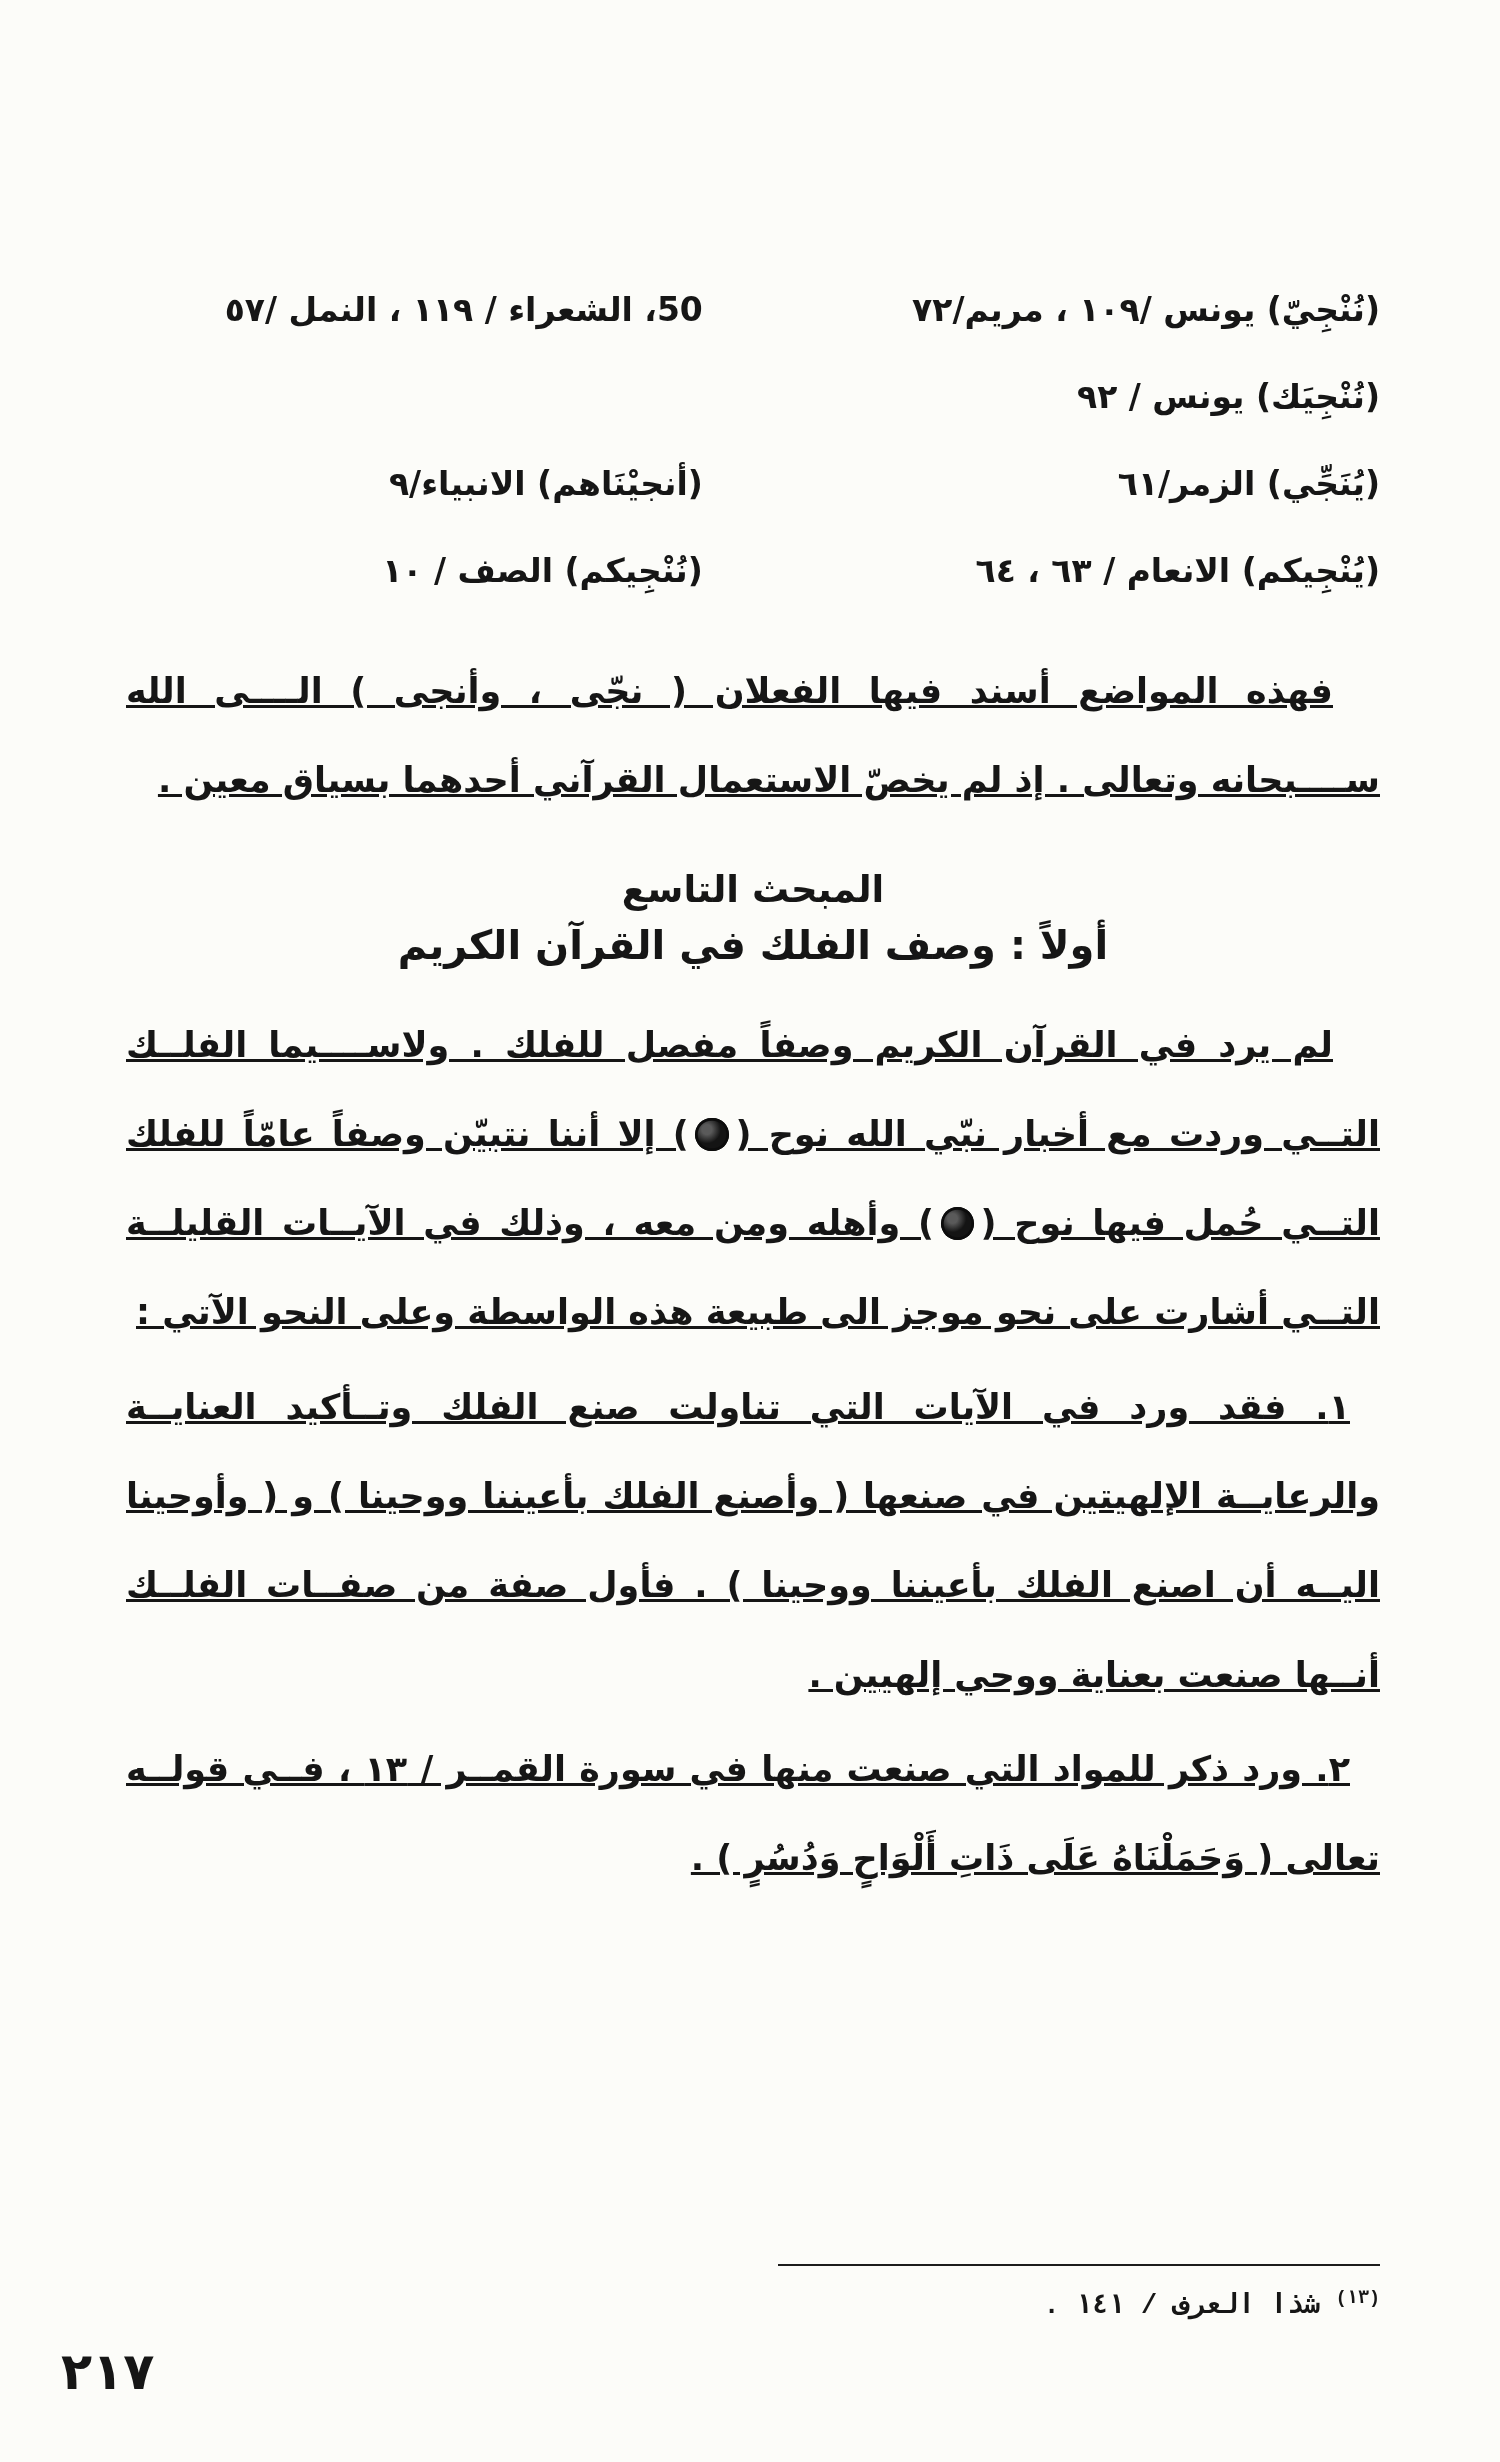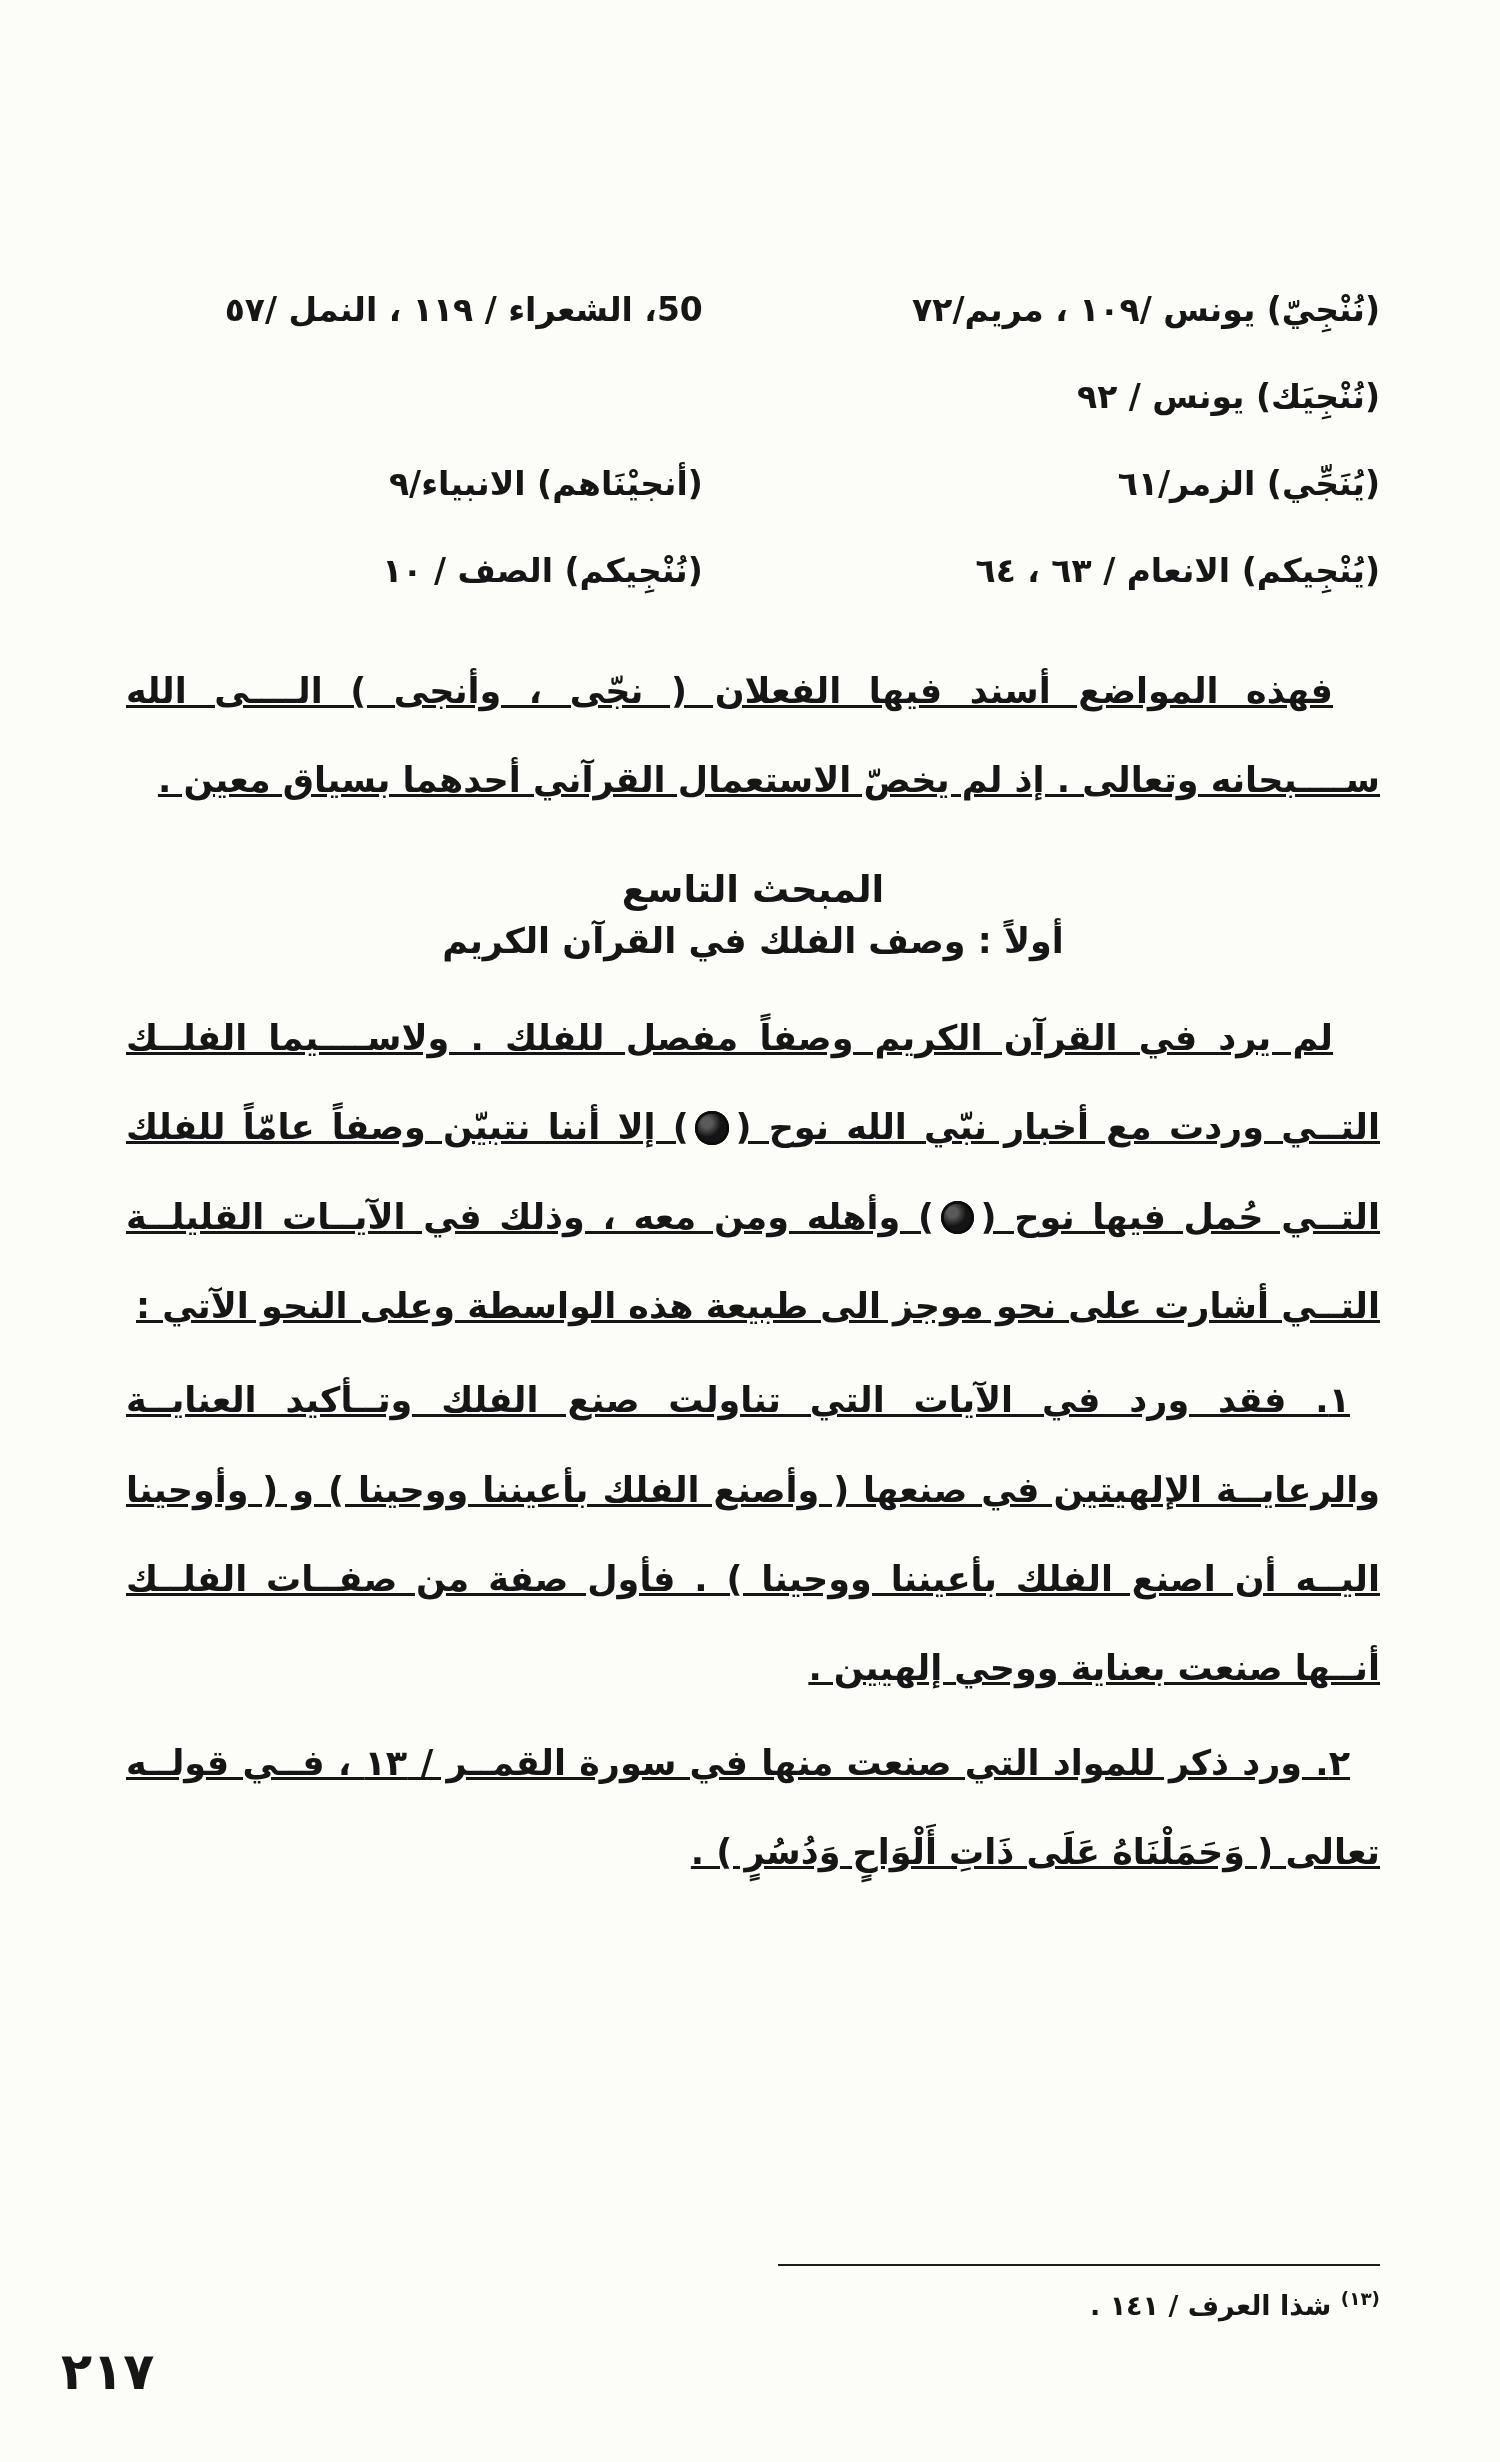--- a/index.html
+++ b/index.html
@@ -51,21 +51,21 @@
 
   .section-head {
     margin: 40px 0 5px 0;
     font-size: 37px;
     font-weight: 700;
     text-align: center;
     line-height: 1.3;
   }
   .section-sub {
     margin: 0 0 30px 0;
-    font-size: 35px;
+    font-size: 40px;
     font-weight: 700;
     text-align: center;
     line-height: 1.3;
   }
 
   
   .seal {
     display: inline-block;
     width: 0.95em;
     height: 0.95em;
@@ -85,20 +85,21 @@
     text-align: right;
   }
   .fn-rule {
     width: 602px;
     border-top: 2.7px solid #1c1c1c;
     margin: 0 0 20px auto; 
   }
   .fn-text {
     font-size: 27px;
     line-height: 1.5;
+    font-family: Liberation Mono, monospace;
   }
   .fn-text sup {
     font-size: 68%;
     vertical-align: super;
     line-height: 0;
   }
 
   
   .page-number {
     position: absolute;

